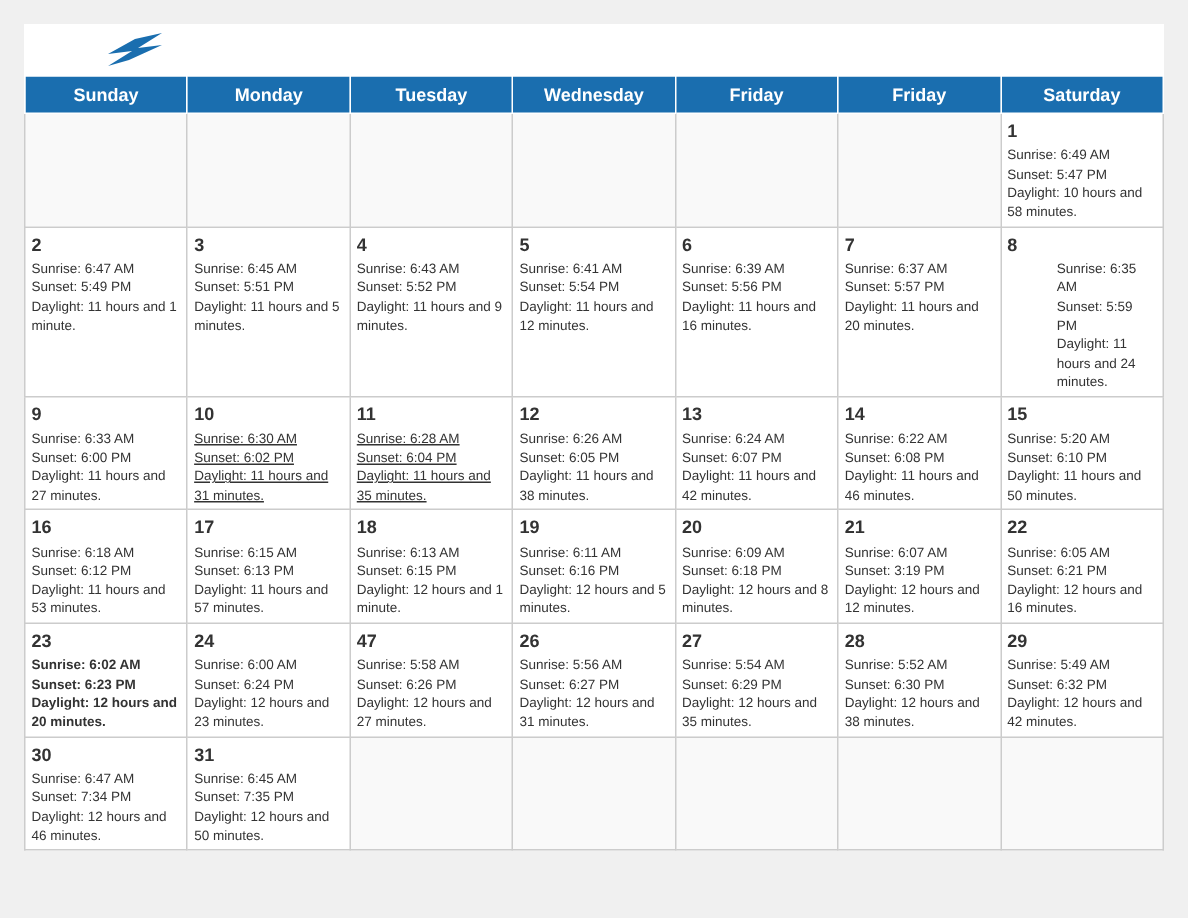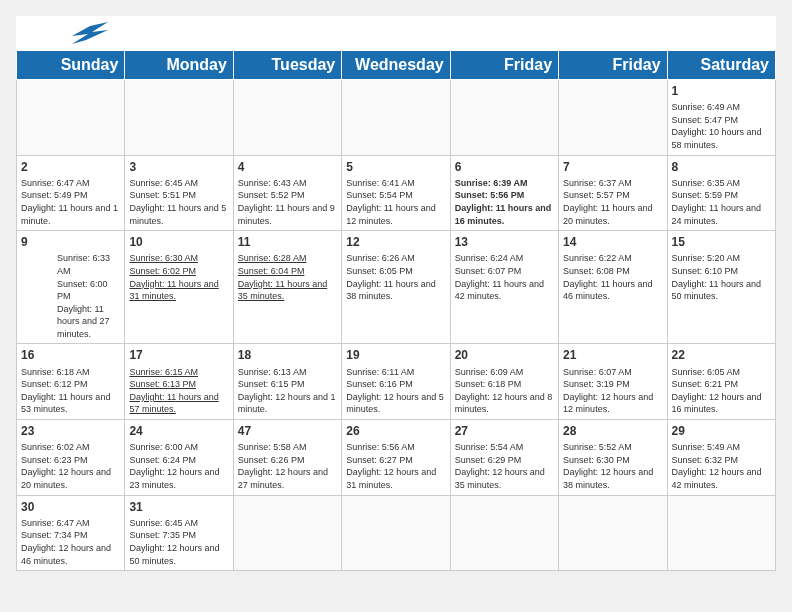--- a/index.html
+++ b/index.html
@@ -54,24 +54,24 @@
       font-size: 14px;
       color: #555;
     }
     .calendar {
       width: 100%;
       border-collapse: collapse;
     }
     .calendar th {
       background: #1a6eaf;
       color: #fff;
-      font-size: 16px;
+      font-size: 12px;
       font-weight: bold;
       padding: 5px 6px;
-      text-align: right;
+      text-align: center;
       border: 1px solid #fff;
     }
     .calendar td {
       vertical-align: top;
       border: 1px solid #ccc;
       width: calc(100% / 7);
       min-height: 70px;
       padding: 3px 4px;
       background: #fff;
       font-size: 9.5px;
@@ -159,41 +159,41 @@
 Daylight: 11 hours and 9 minutes.</div>
           </td>
           <td>
             <span class="day-number">5</span>
             <div class="day-info" style="white-space: pre-line;">Sunrise: 6:41 AM
 Sunset: 5:54 PM
 Daylight: 11 hours and 12 minutes.</div>
           </td>
           <td>
             <span class="day-number">6</span>
-            <div class="day-info" style="white-space: pre-line; font-weight: bold;">Sunrise: 6:39 AM
+            <div class="day-info" style="white-space: pre-line;">Sunrise: 6:39 AM
 Sunset: 5:56 PM
 Daylight: 11 hours and 16 minutes.</div>
           </td>
           <td>
             <span class="day-number">7</span>
             <div class="day-info" style="white-space: pre-line;">Sunrise: 6:37 AM
 Sunset: 5:57 PM
 Daylight: 11 hours and 20 minutes.</div>
           </td>
           <td>
             <span class="day-number">8</span>
-            <div class="day-info" style="white-space: pre-line;">Sunrise: 6:35 AM
+            <div class="day-info" style="white-space: pre-line; margin-left: 33px;">Sunrise: 6:35 AM
 Sunset: 5:59 PM
 Daylight: 11 hours and 24 minutes.</div>
           </td>
         </tr>
         <tr>
           <td>
             <span class="day-number">9</span>
-            <div class="day-info" style="white-space: pre-line; margin-left: 36px;">Sunrise: 6:33 AM
+            <div class="day-info" style="white-space: pre-line;">Sunrise: 6:33 AM
 Sunset: 6:00 PM
 Daylight: 11 hours and 27 minutes.</div>
           </td>
           <td>
             <span class="day-number">10</span>
             <div class="day-info" style="white-space: pre-line; text-decoration: underline;">Sunrise: 6:30 AM
 Sunset: 6:02 PM
 Daylight: 11 hours and 31 minutes.</div>
           </td>
           <td>
@@ -229,21 +229,21 @@
         </tr>
         <tr>
           <td>
             <span class="day-number">16</span>
             <div class="day-info" style="white-space: pre-line;">Sunrise: 6:18 AM
 Sunset: 6:12 PM
 Daylight: 11 hours and 53 minutes.</div>
           </td>
           <td>
             <span class="day-number">17</span>
-            <div class="day-info" style="white-space: pre-line; text-decoration: underline;">Sunrise: 6:15 AM
+            <div class="day-info" style="white-space: pre-line;">Sunrise: 6:15 AM
 Sunset: 6:13 PM
 Daylight: 11 hours and 57 minutes.</div>
           </td>
           <td>
             <span class="day-number">18</span>
             <div class="day-info" style="white-space: pre-line;">Sunrise: 6:13 AM
 Sunset: 6:15 PM
 Daylight: 12 hours and 1 minute.</div>
           </td>
           <td>
@@ -267,21 +267,21 @@
           <td>
             <span class="day-number">22</span>
             <div class="day-info" style="white-space: pre-line;">Sunrise: 6:05 AM
 Sunset: 6:21 PM
 Daylight: 12 hours and 16 minutes.</div>
           </td>
         </tr>
         <tr>
           <td>
             <span class="day-number">23</span>
-            <div class="day-info" style="white-space: pre-line;">Sunrise: 6:02 AM
+            <div class="day-info" style="white-space: pre-line; font-weight: bold;">Sunrise: 6:02 AM
 Sunset: 6:23 PM
 Daylight: 12 hours and 20 minutes.</div>
           </td>
           <td>
             <span class="day-number">24</span>
             <div class="day-info" style="white-space: pre-line;">Sunrise: 6:00 AM
 Sunset: 6:24 PM
 Daylight: 12 hours and 23 minutes.</div>
           </td>
           <td>

